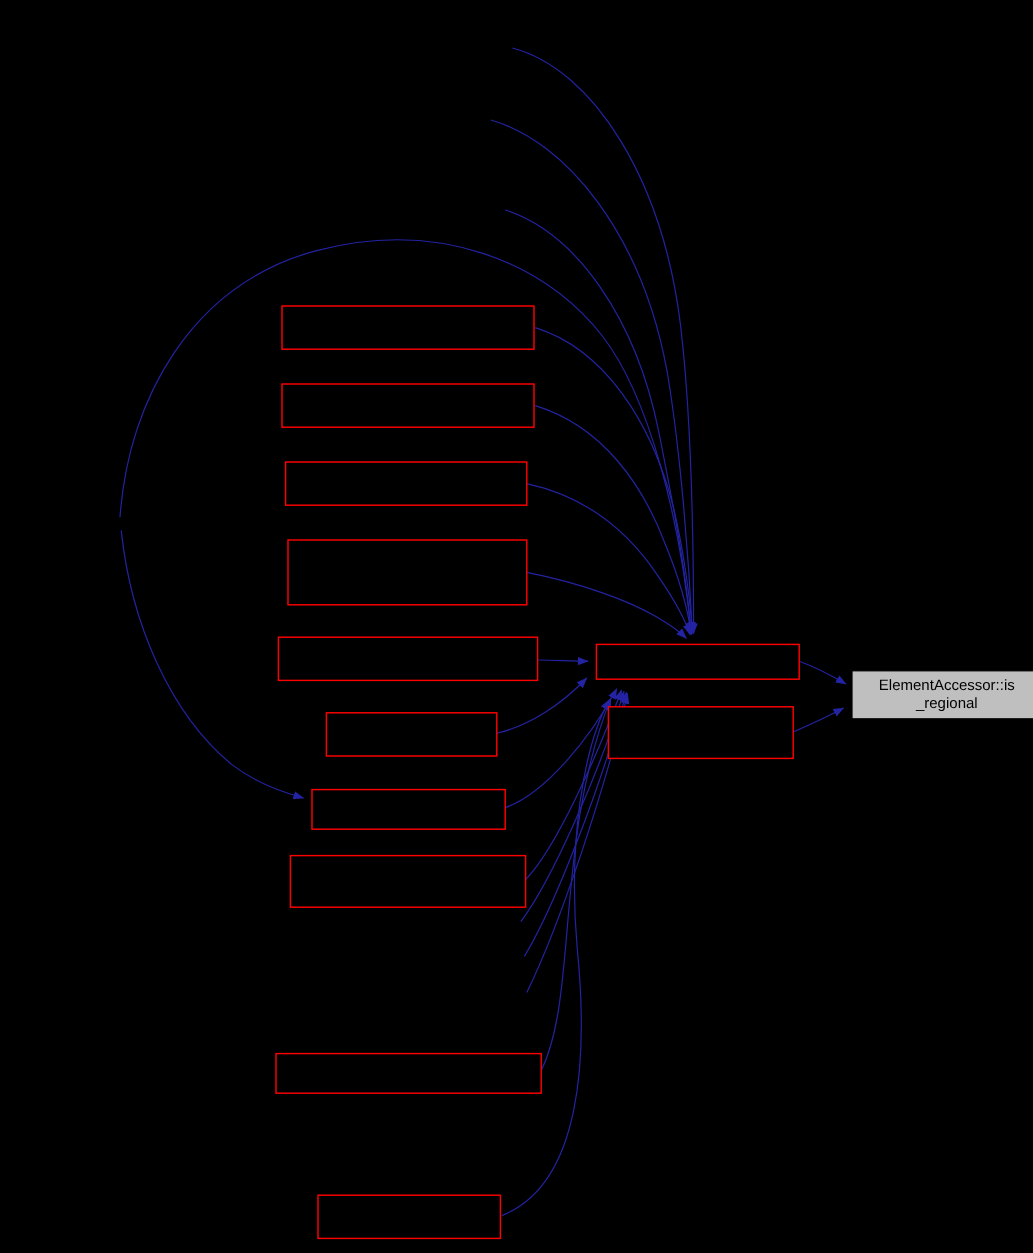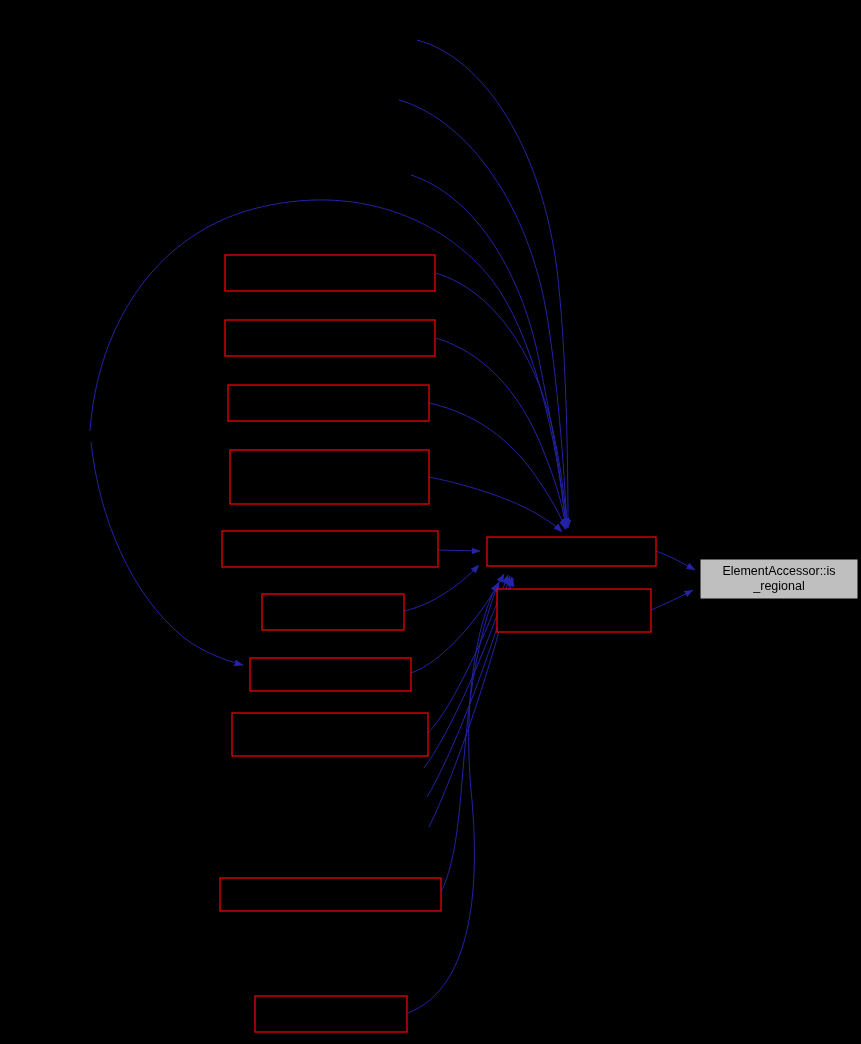--- a/index.html
+++ b/index.html
@@ -8,20 +8,21 @@
     background: #000000;
     width: 861px;
     height: 1044px;
     overflow: hidden;
     font-family: "Liberation Sans", "DejaVu Sans", sans-serif;
   }
   .stage {
     position: relative;
     width: 712px;
     height: 1044px;
+    padding-left: 10px;
   }
   svg { display: block; }
   .edge {
     fill: none;
     stroke-width: 1;
   }
   .node-rect {
     stroke-width: 1.2;
   }
   .hl-text {

